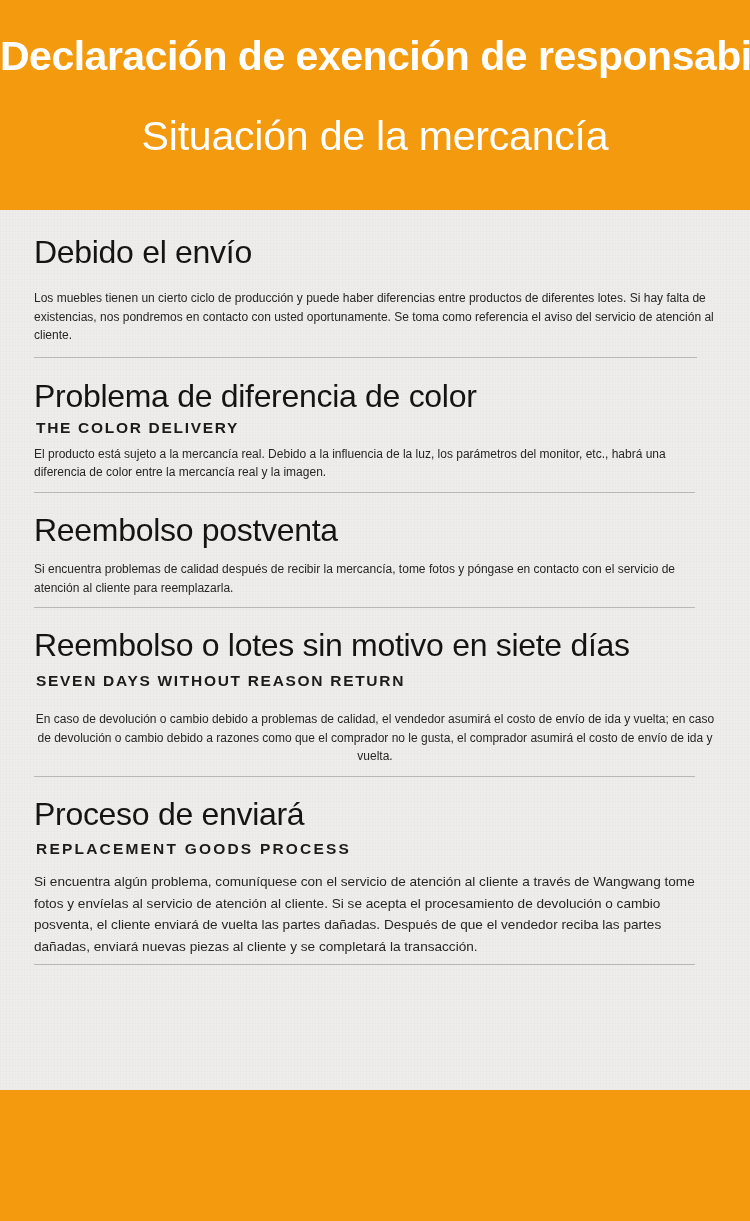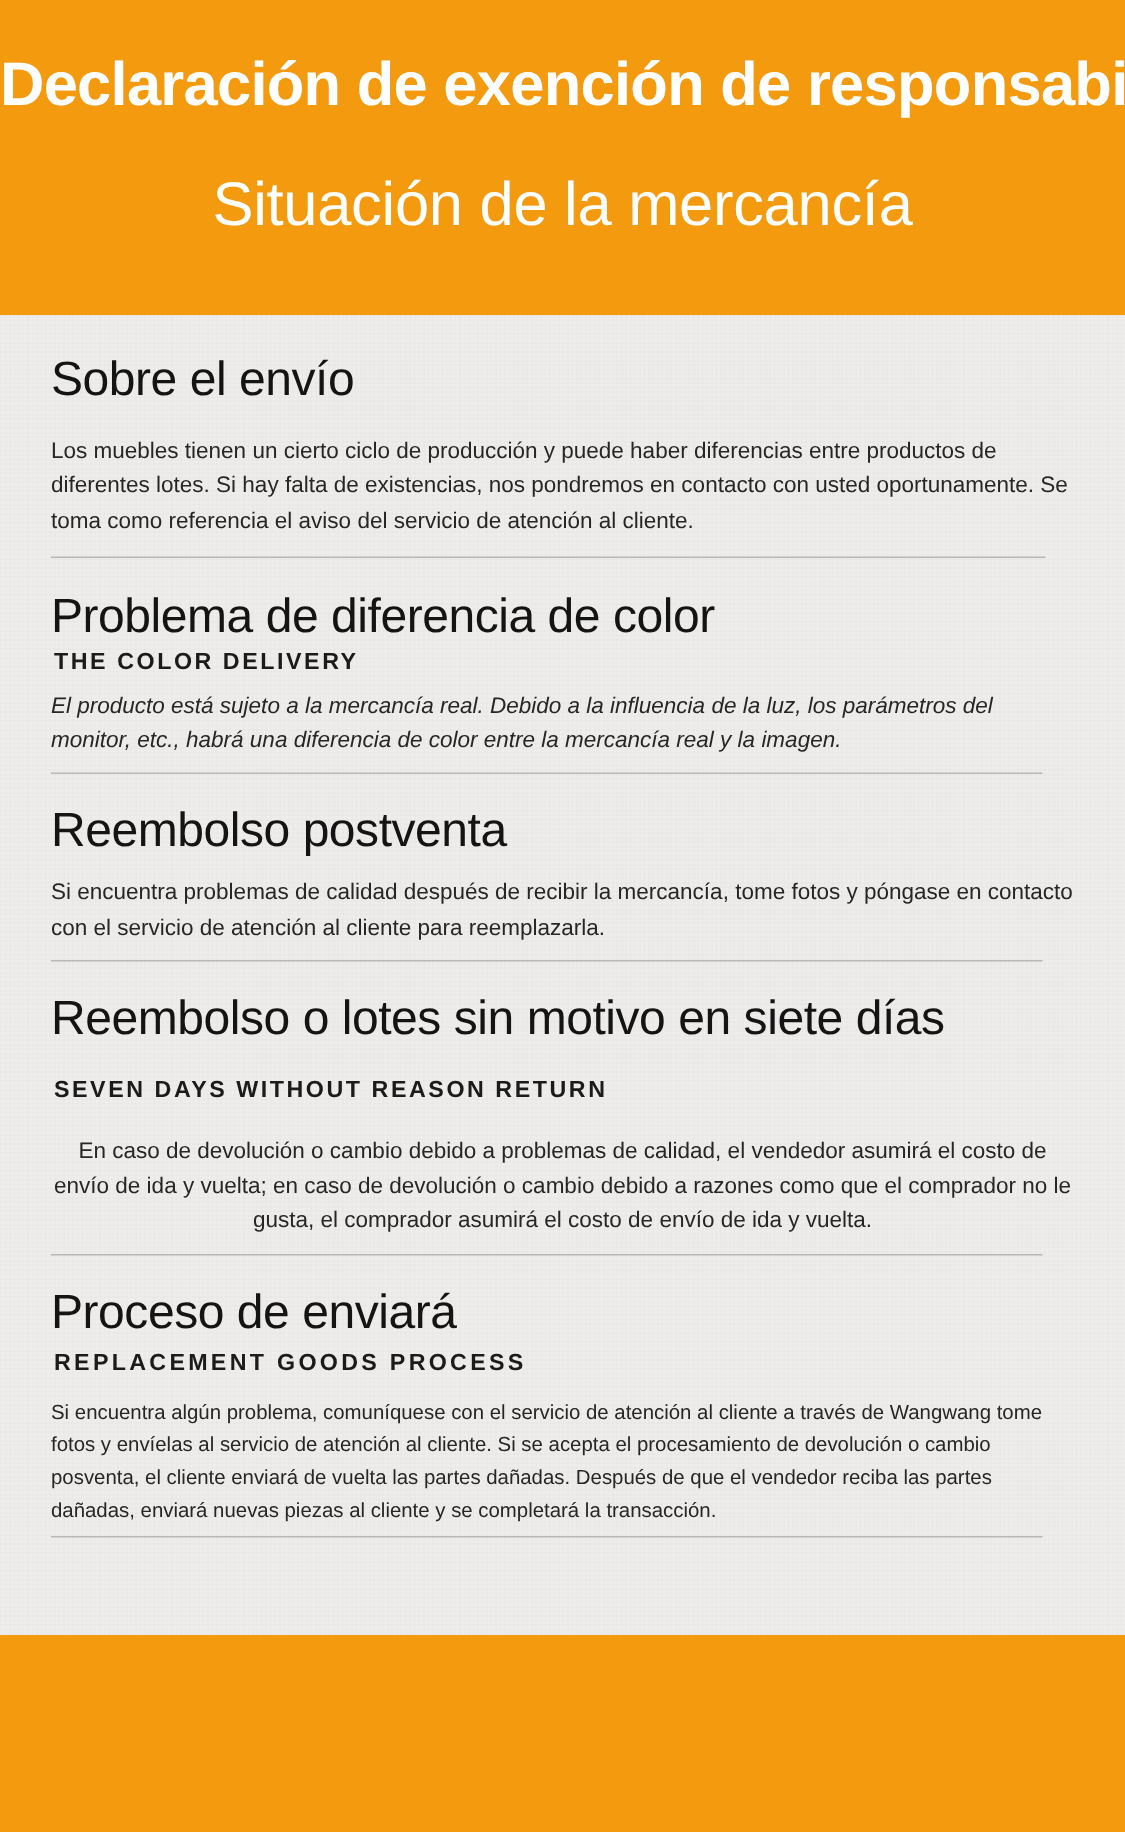--- a/index.html
+++ b/index.html
@@ -65,43 +65,43 @@
   }
   .sec-sub {
     font-size: 15.5px;
     font-weight: bold;
     color: #1b1b1b;
     letter-spacing: 1.7px;
     margin-top: 3px;
     margin-left: 2px;
   }
   .sec-body {
-    font-size: 15px;
+    font-size: 12px;
     color: #262626;
     line-height: 1.55;
     margin-top: 9px;
     padding-right: 2px;
   }
   .rule {
     border: 0;
     border-top: 1px solid #b9b8b5;
     margin-top: 8px;
     margin-bottom: 14px;
   }
   .rule.short { width: 663px; }
   .rule.mid  { width: 661px; }
 
   
   .s1 .sec-body { margin-top: 17px; }
   .s1 .rule { margin-top: 12px; margin-bottom: 18px; }
-  .s2 .sec-body { margin-top: 8px; font-style: italic; }
+  .s2 .sec-body { margin-top: 8px; }
   .s2 .rule { margin-top: 10px; margin-bottom: 17px; }
   .s3 .sec-body { margin-top: 10px; }
   .s3 .rule { margin-top: 10px; margin-bottom: 17px; }
-  .s4 .sec-sub { margin-top: 20px; }
+  .s4 .sec-sub { margin-top: 7px; }
   .s4 .sec-body { margin-top: 20px; text-align: center; }
   .s4 .rule { margin-top: 10px; margin-bottom: 17px; }
   .s5 .sec-sub { margin-top: 6px; letter-spacing: 2.2px; }
   .s5 .sec-body { margin-top: 13px; font-size: 13.6px; line-height: 1.6; }
   .s5 .rule { margin-top: 6px; }
 
   
   .footer {
     position: absolute;
     left: 0;
@@ -117,21 +117,21 @@
 <div class="page">
 
   <div class="header">
     <div class="header-title">Declaración de exención de responsabilidad</div>
     <div class="header-subtitle">Situación de la mercancía</div>
   </div>
 
   <div class="content">
 
     <div class="section s1">
-      <div class="sec-title">Sobre el envío</div>
+      <div class="sec-title">Debido el envío</div>
       <div class="sec-body">Los muebles tienen un cierto ciclo de producción y puede haber diferencias entre productos de diferentes lotes. Si hay falta de existencias, nos pondremos en contacto con usted oportunamente. Se toma como referencia el aviso del servicio de atención al cliente.</div>
       <hr class="rule short">
     </div>
 
     <div class="section s2">
       <div class="sec-title">Problema de diferencia de color</div>
       <div class="sec-sub">THE COLOR DELIVERY</div>
       <div class="sec-body">El producto está sujeto a la mercancía real. Debido a la influencia de la luz, los parámetros del monitor, etc., habrá una diferencia de color entre la mercancía real y la imagen.</div>
       <hr class="rule mid">
     </div>

